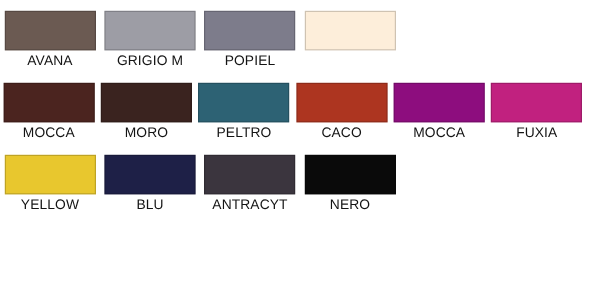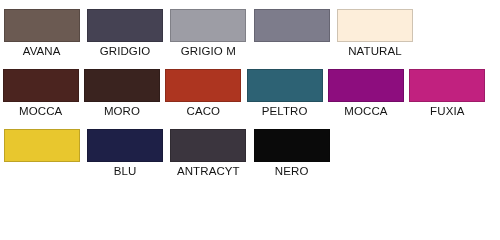--- a/index.html
+++ b/index.html
@@ -63,66 +63,63 @@
 <body>
 
 <div id="swatch-chart">
 
   <div class="swatch-row row-1">
     <div class="swatch-cell">
       <div class="swatch-chip" style="background-color: rgb(107, 90, 82);"></div>
       <div class="swatch-label">AVANA</div>
     </div>
     <div class="swatch-cell">
-      <div class="swatch-chip" style="background-color: rgb(69, 66, 83);"></div>
-      <div class="swatch-label">GRIDGIO</div>
-    </div>
-    <div class="swatch-cell">
       <div class="swatch-chip" style="background-color: rgb(157, 157, 165);"></div>
       <div class="swatch-label">GRIGIO M</div>
     </div>
     <div class="swatch-cell">
       <div class="swatch-chip" style="background-color: rgb(125, 124, 139);"></div>
+      <div class="swatch-label">POPIEL</div>
     </div>
     <div class="swatch-cell">
       <div class="swatch-chip" style="background-color: rgb(253, 238, 218);"></div>
-      <div class="swatch-label">NATURAL</div>
     </div>
   </div>
 
   <div class="swatch-row row-2">
     <div class="swatch-cell">
       <div class="swatch-chip" style="background-color: rgb(75, 36, 31);"></div>
       <div class="swatch-label">MOCCA</div>
     </div>
     <div class="swatch-cell">
       <div class="swatch-chip" style="background-color: rgb(58, 35, 31);"></div>
       <div class="swatch-label">MORO</div>
     </div>
     <div class="swatch-cell">
+      <div class="swatch-chip" style="background-color: rgb(45, 98, 116);"></div>
+      <div class="swatch-label">PELTRO</div>
+    </div>
+    <div class="swatch-cell">
       <div class="swatch-chip" style="background-color: rgb(173, 53, 32);"></div>
       <div class="swatch-label">CACO</div>
-    </div>
-    <div class="swatch-cell">
-      <div class="swatch-chip" style="background-color: rgb(45, 98, 116);"></div>
-      <div class="swatch-label">PELTRO</div>
     </div>
     <div class="swatch-cell">
       <div class="swatch-chip" style="background-color: rgb(141, 13, 126);"></div>
       <div class="swatch-label">MOCCA</div>
     </div>
     <div class="swatch-cell">
       <div class="swatch-chip" style="background-color: rgb(193, 33, 127);"></div>
       <div class="swatch-label">FUXIA</div>
     </div>
   </div>
 
   <div class="swatch-row row-3">
     <div class="swatch-cell">
       <div class="swatch-chip" style="background-color: rgb(232, 199, 46);"></div>
+      <div class="swatch-label">YELLOW</div>
     </div>
     <div class="swatch-cell">
       <div class="swatch-chip" style="background-color: rgb(30, 32, 71);"></div>
       <div class="swatch-label">BLU</div>
     </div>
     <div class="swatch-cell">
       <div class="swatch-chip" style="background-color: rgb(59, 53, 62);"></div>
       <div class="swatch-label">ANTRACYT</div>
     </div>
     <div class="swatch-cell">

